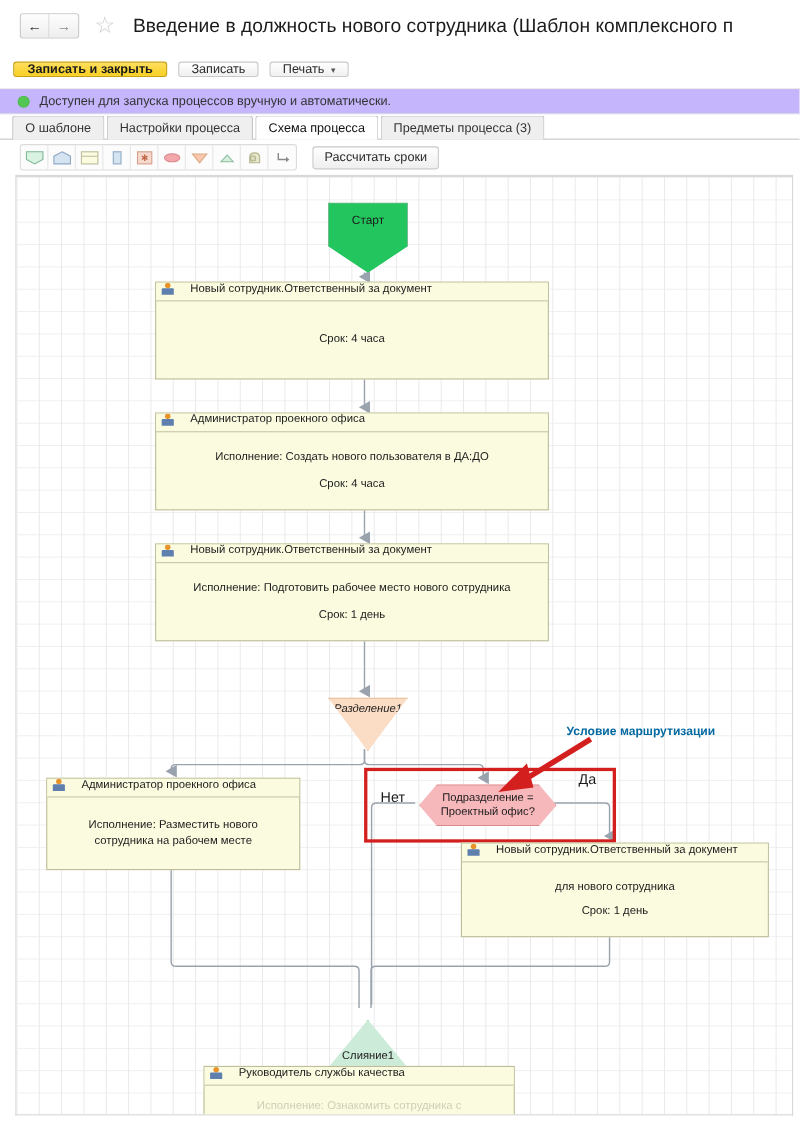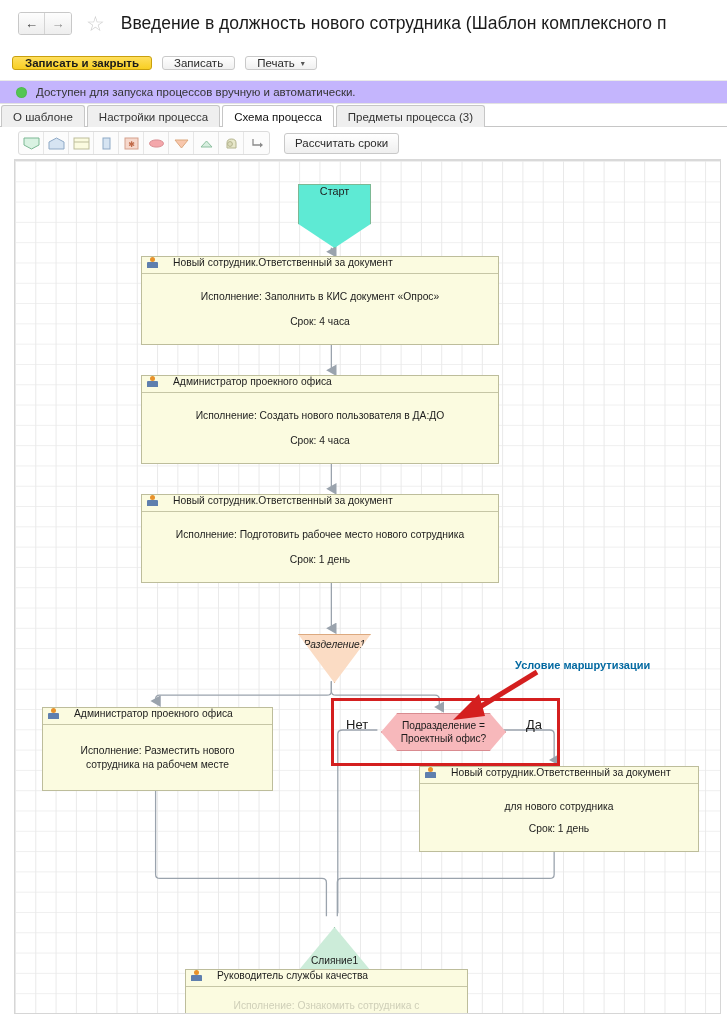--- a/index.html
+++ b/index.html
@@ -103,21 +103,21 @@
     background: #53c653;
     box-shadow: inset 0 0 0 1px rgba(0,0,0,.06);
   }
   .statustext { font-size: 11.5px; color: #333; }
 
   
   .tabstrip {
     height: 23px;
     display: flex;
     align-items: flex-end;
-    padding-left: 1px;
+    padding-left: 11px;
     background: #ffffff;
     border-bottom: 1px solid #c6c6c6;
     position: relative;
   }
   .tab {
     height: 22px;
     padding: 0 11px;
     display: flex; align-items: center;
     font-size: 11.5px;
     color: #333;
@@ -239,25 +239,26 @@
   .usericon .torso {
     position: absolute; left: 0; top: 5px;
     width: 11px; height: 6px;
     background: #5f7fae;
     border-radius: 1px 1px 0 0;
   }
 
   
   .startnode {
     position: absolute;
-    background: #5eead4;
+    background: #22c55e;
     border: 1px solid #7cb894;
     clip-path: polygon(0 0, 100% 0, 100% 62%, 50% 100%, 0 62%);
     display: flex;
     justify-content: center;
+    padding-top: 10px;
     font-size: 10.8px;
     color: #1c1c1c;
   }
 
   
   .splitnode {
     position: absolute;
     background: #fbdcc4;
     border: 1px solid #dca97f;
     clip-path: polygon(0 0, 100% 0, 50% 100%);
@@ -462,21 +463,20 @@
 
     <div class="task" style="left:126px; top:95px; width:358px; height:89px;">
       <div class="hdr">
         <span class="usericon">
             <i class="head"></i>
             <i class="torso"></i>
           </span>
         <span>Новый сотрудник.Ответственный за документ</span>
       </div>
       <div class="body">
-        <div>Исполнение: Заполнить в КИС документ «Опрос»</div>
         <div>Срок: 4 часа</div>
       </div>
     </div>
 
     <div class="task" style="left:126px; top:214px; width:358px; height:89px;">
       <div class="hdr">
         <span class="usericon">
             <i class="head"></i>
             <i class="torso"></i>
           </span>
@@ -508,21 +508,21 @@
 
     <div class="condbox" style="left:316px; top:537px; width:229px; height:68px;"></div>
 
     <div class="condhex" style="left:366px; top:552px; width:125px; height:38px;">
       <div>
         <div>Подразделение =</div>
         <div>Проектный офис?</div>
       </div>
     </div>
     <div class="branchlabel" style="left:331px; top:556px;">Нет</div>
-    <div class="branchlabel" style="left:511px; top:556px;">Да</div>
+    <div class="branchlabel" style="left:511px; top:540px;">Да</div>
 
     <svg style="position:absolute; left:435px; top:657px; width:0; height:0; overflow:visible;">
       <g transform="translate(0,0)"></g>
     </svg>
     <svg style="position:absolute; left:430px; top:503px; width:110px; height:62px; overflow:visible;">
       <path d="M92 8 L30 46" stroke="#d41f1f" stroke-width="5" fill="none"></path>
       <polygon points="34,30 8,56 40,52" fill="#d41f1f"></polygon>
     </svg>
     <div class="annot" style="left:500px; top:498px;">Условие маршрутизации</div>
 

